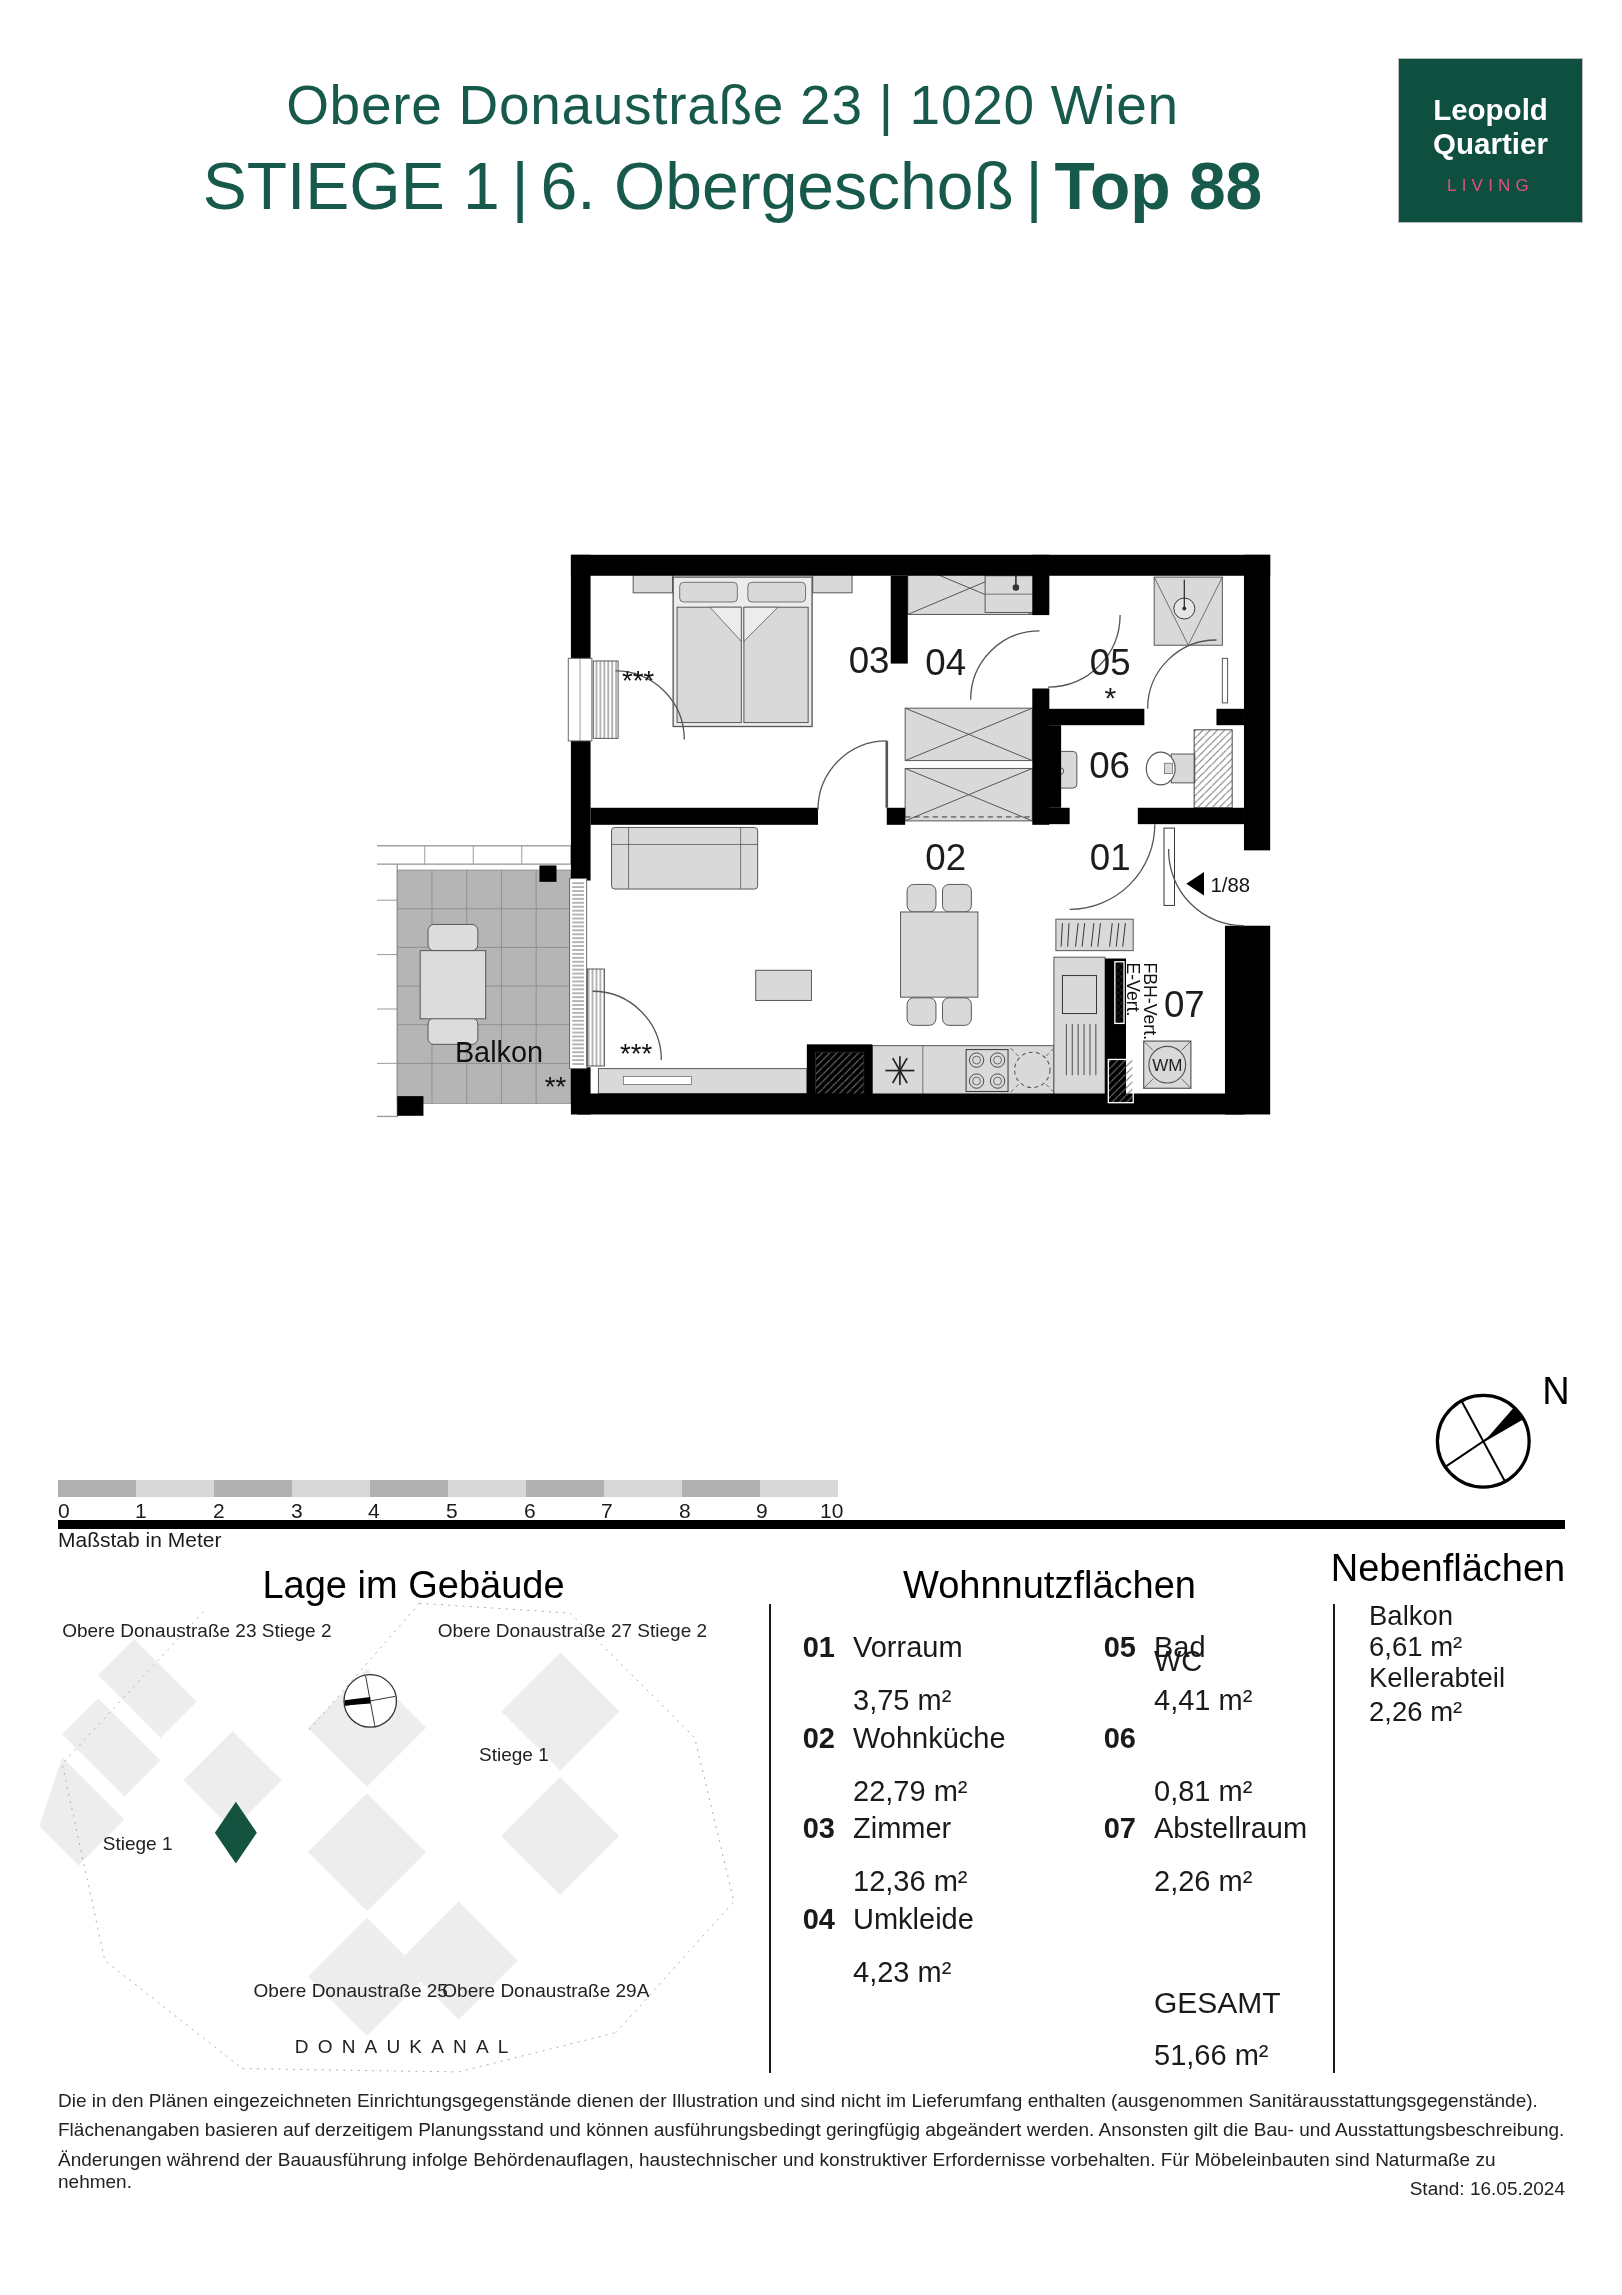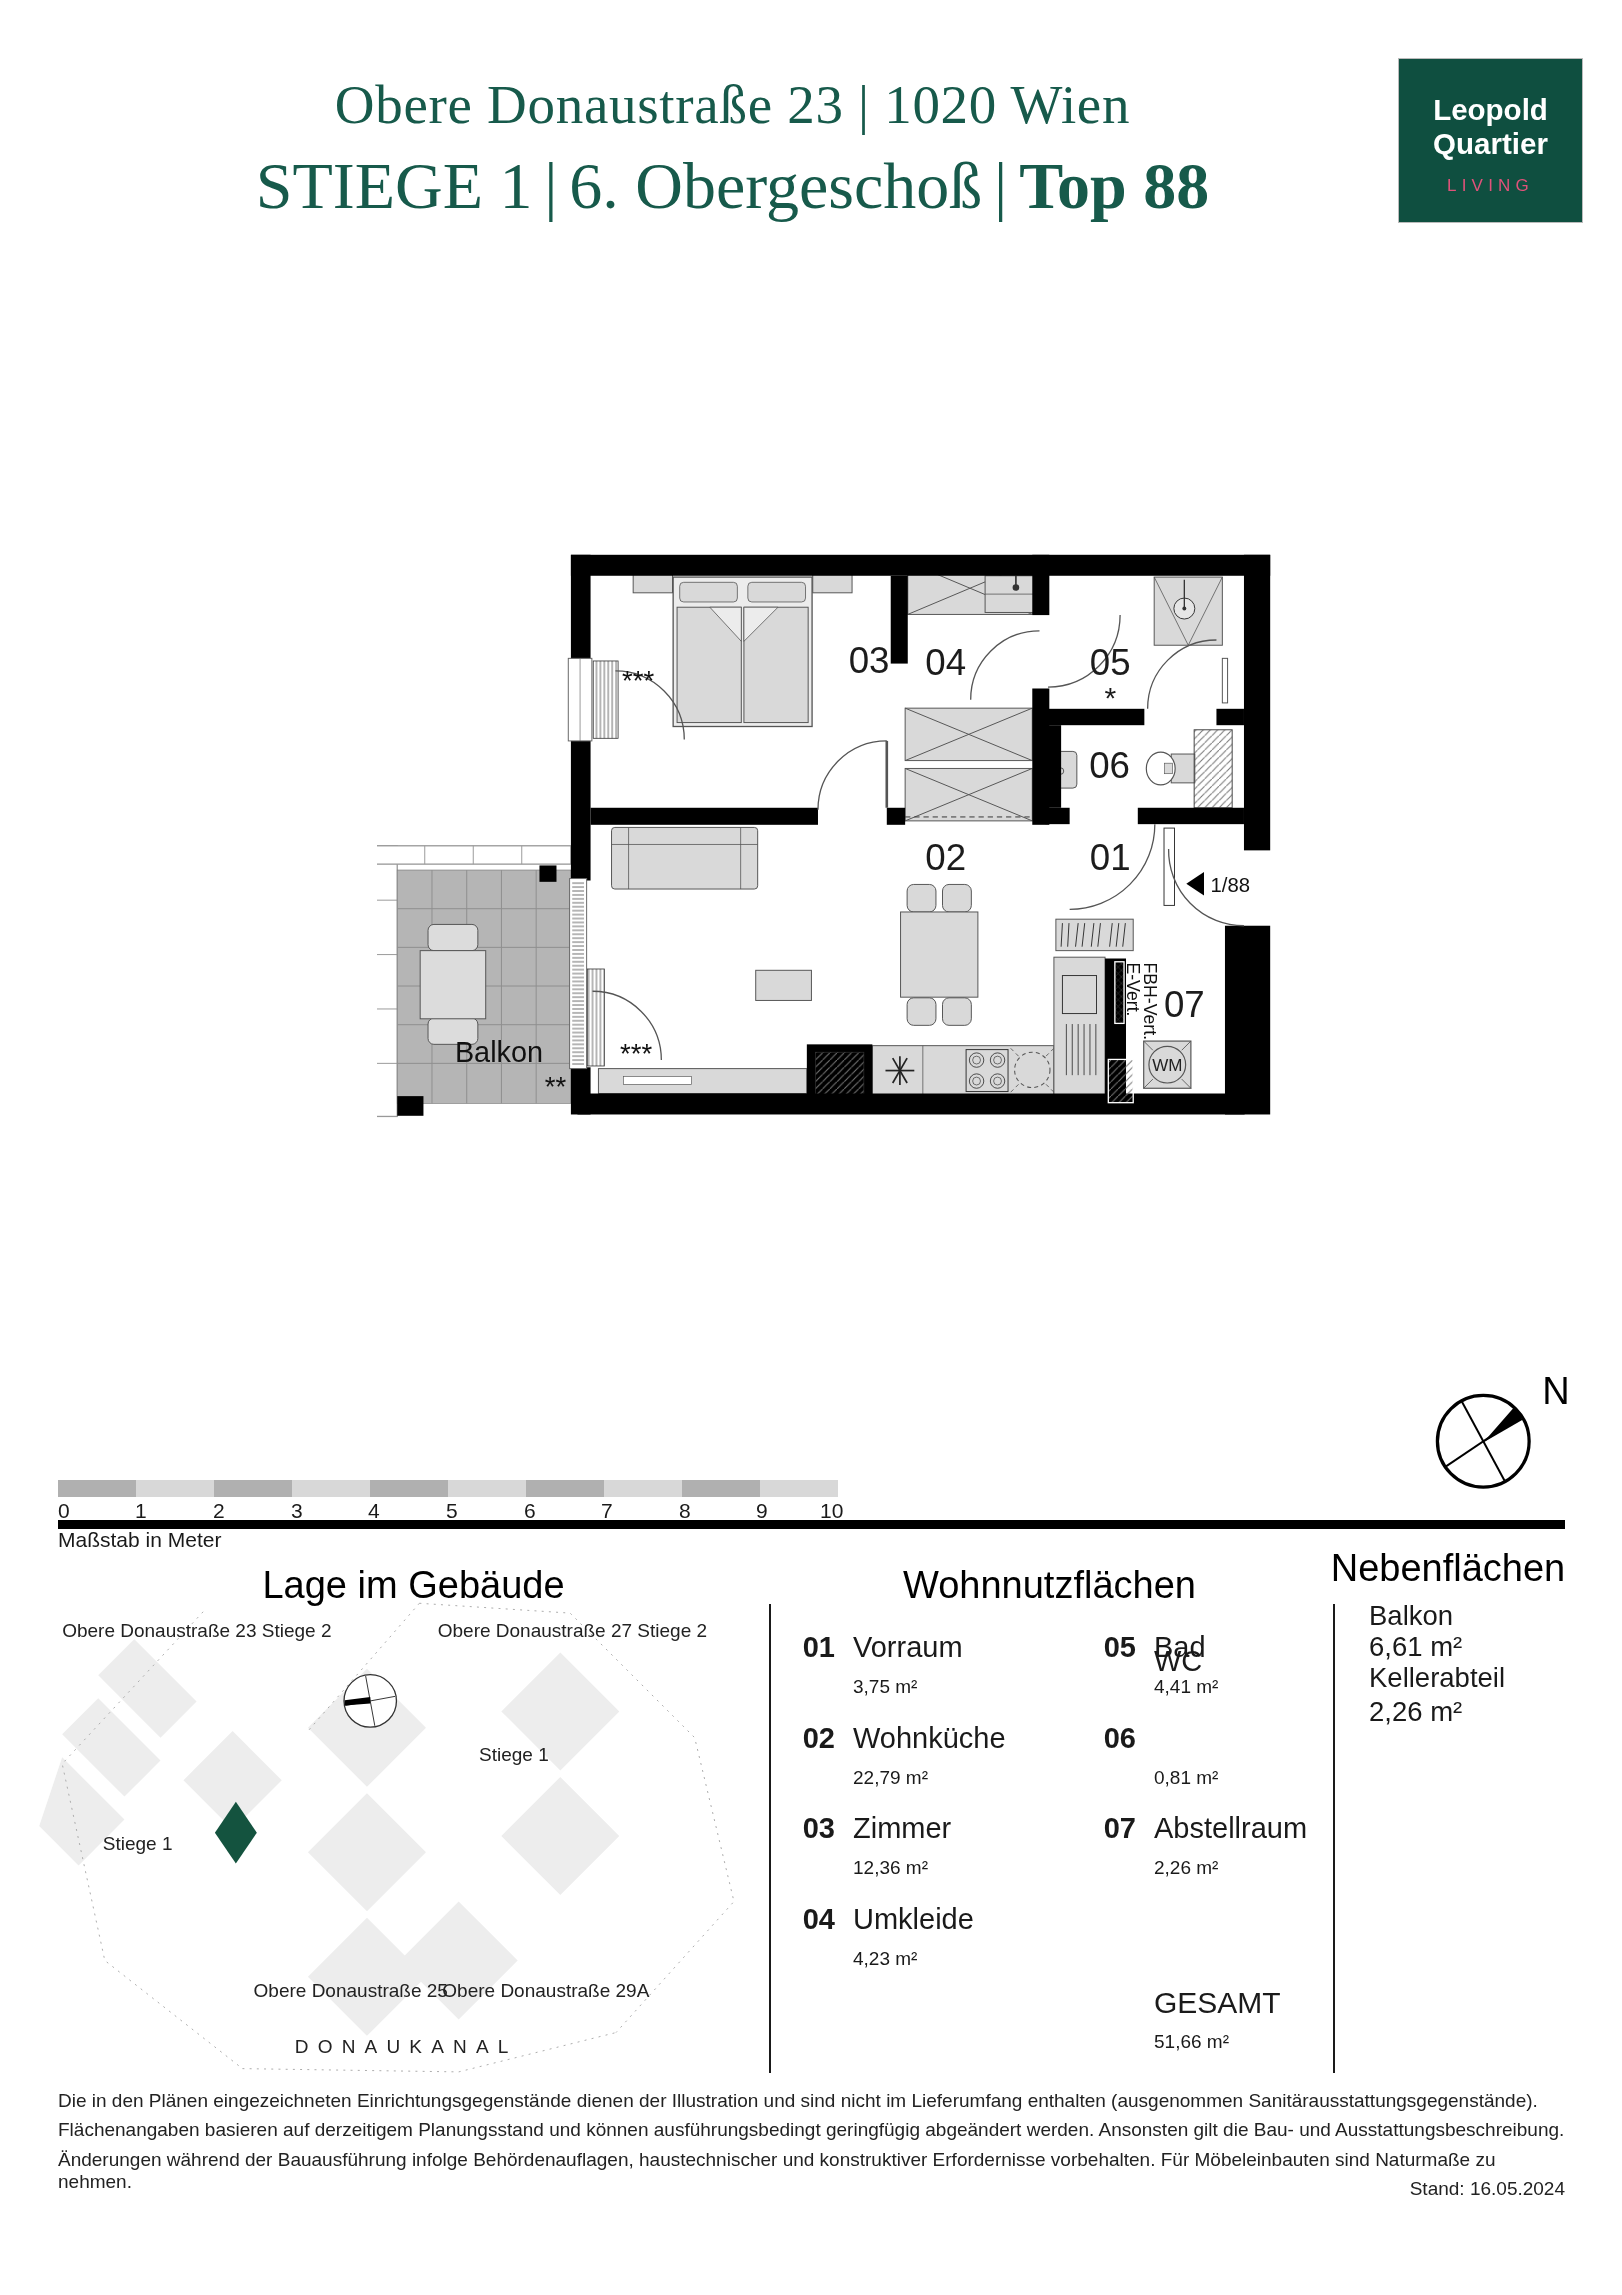--- a/index.html
+++ b/index.html
@@ -1,20 +1,20 @@
 <!DOCTYPE html>
 <html style="font-size:10.5px"><head>
 <meta charset="utf-8">
 <style>
   html,body{margin:0;padding:0;background:#fff;}
   .page{position:relative;width:1623px;height:2295px;background:#fff;overflow:hidden;
         font-family:"Liberation Sans",sans-serif;color:#1a1a1a;}
   .abs{position:absolute;}
   
-  .hdr{left:188px;width:1089px;text-align:center;color:#175a4b;font-family:Liberation Serif, serif;}
+  .hdr{left:188px;width:1089px;text-align:center;color:#175a4b;}
   .hdr1{top:73px;font-size:55px;letter-spacing:0.7px;}
   .hdr2{top:148px;font-size:66px;}
   .hdr2 .sep{font-weight:300;padding:0 11.8px;}
   .hdr2 .boldtop{font-weight:bold;}
   .logo{left:1398px;top:58px;width:167px;height:163px;background:#0f4f40;border:1.3px solid #bbb;
         text-align:center;padding-left:16px;}
   .logo .l1{position:absolute;top:34px;left:0;width:100%;color:#fff;font-weight:bold;font-size:29.5px;}
   .logo .l2{position:absolute;top:68px;left:0;width:100%;color:#fff;font-weight:bold;font-size:29.5px;}
   .logo .tg{position:absolute;top:117px;left:0;width:100%;color:#e0527a;font-size:17px;letter-spacing:5.2px;}
   
@@ -24,21 +24,21 @@
   .sbar div:nth-child(even){background:#d8d8d8;}
   .sticks{left:58px;top:1499px;width:807px;height:26px;font-size:21px;}
   .sticks span{position:absolute;top:0;}
   .scap{left:58px;top:1528px;font-size:21px;}
   .rule{left:58px;top:1520px;width:1507px;height:8.5px;background:#000;}
   
   .secT{font-size:38px;text-align:center;color:#000;}
   .vdiv{width:2px;background:#1a1a1a;}
   .num{font-weight:bold;font-size:29px;width:66px;text-align:right;}
   .nm{font-size:29px;}
-  .ar{font-size:19px;}
+  .ar{font-size:29px;margin-top:8px;}
   .nb{font-size:27.5px;}
   .tot{font-weight:normal;font-size:30px;}
   
   .ft{left:58px;width:1507px;font-size:19px;color:#222;}
   .ftr{text-align:right;}
   svg text{font-family:"Liberation Sans",sans-serif;}
 </style>
 </head>
 <body>
 

